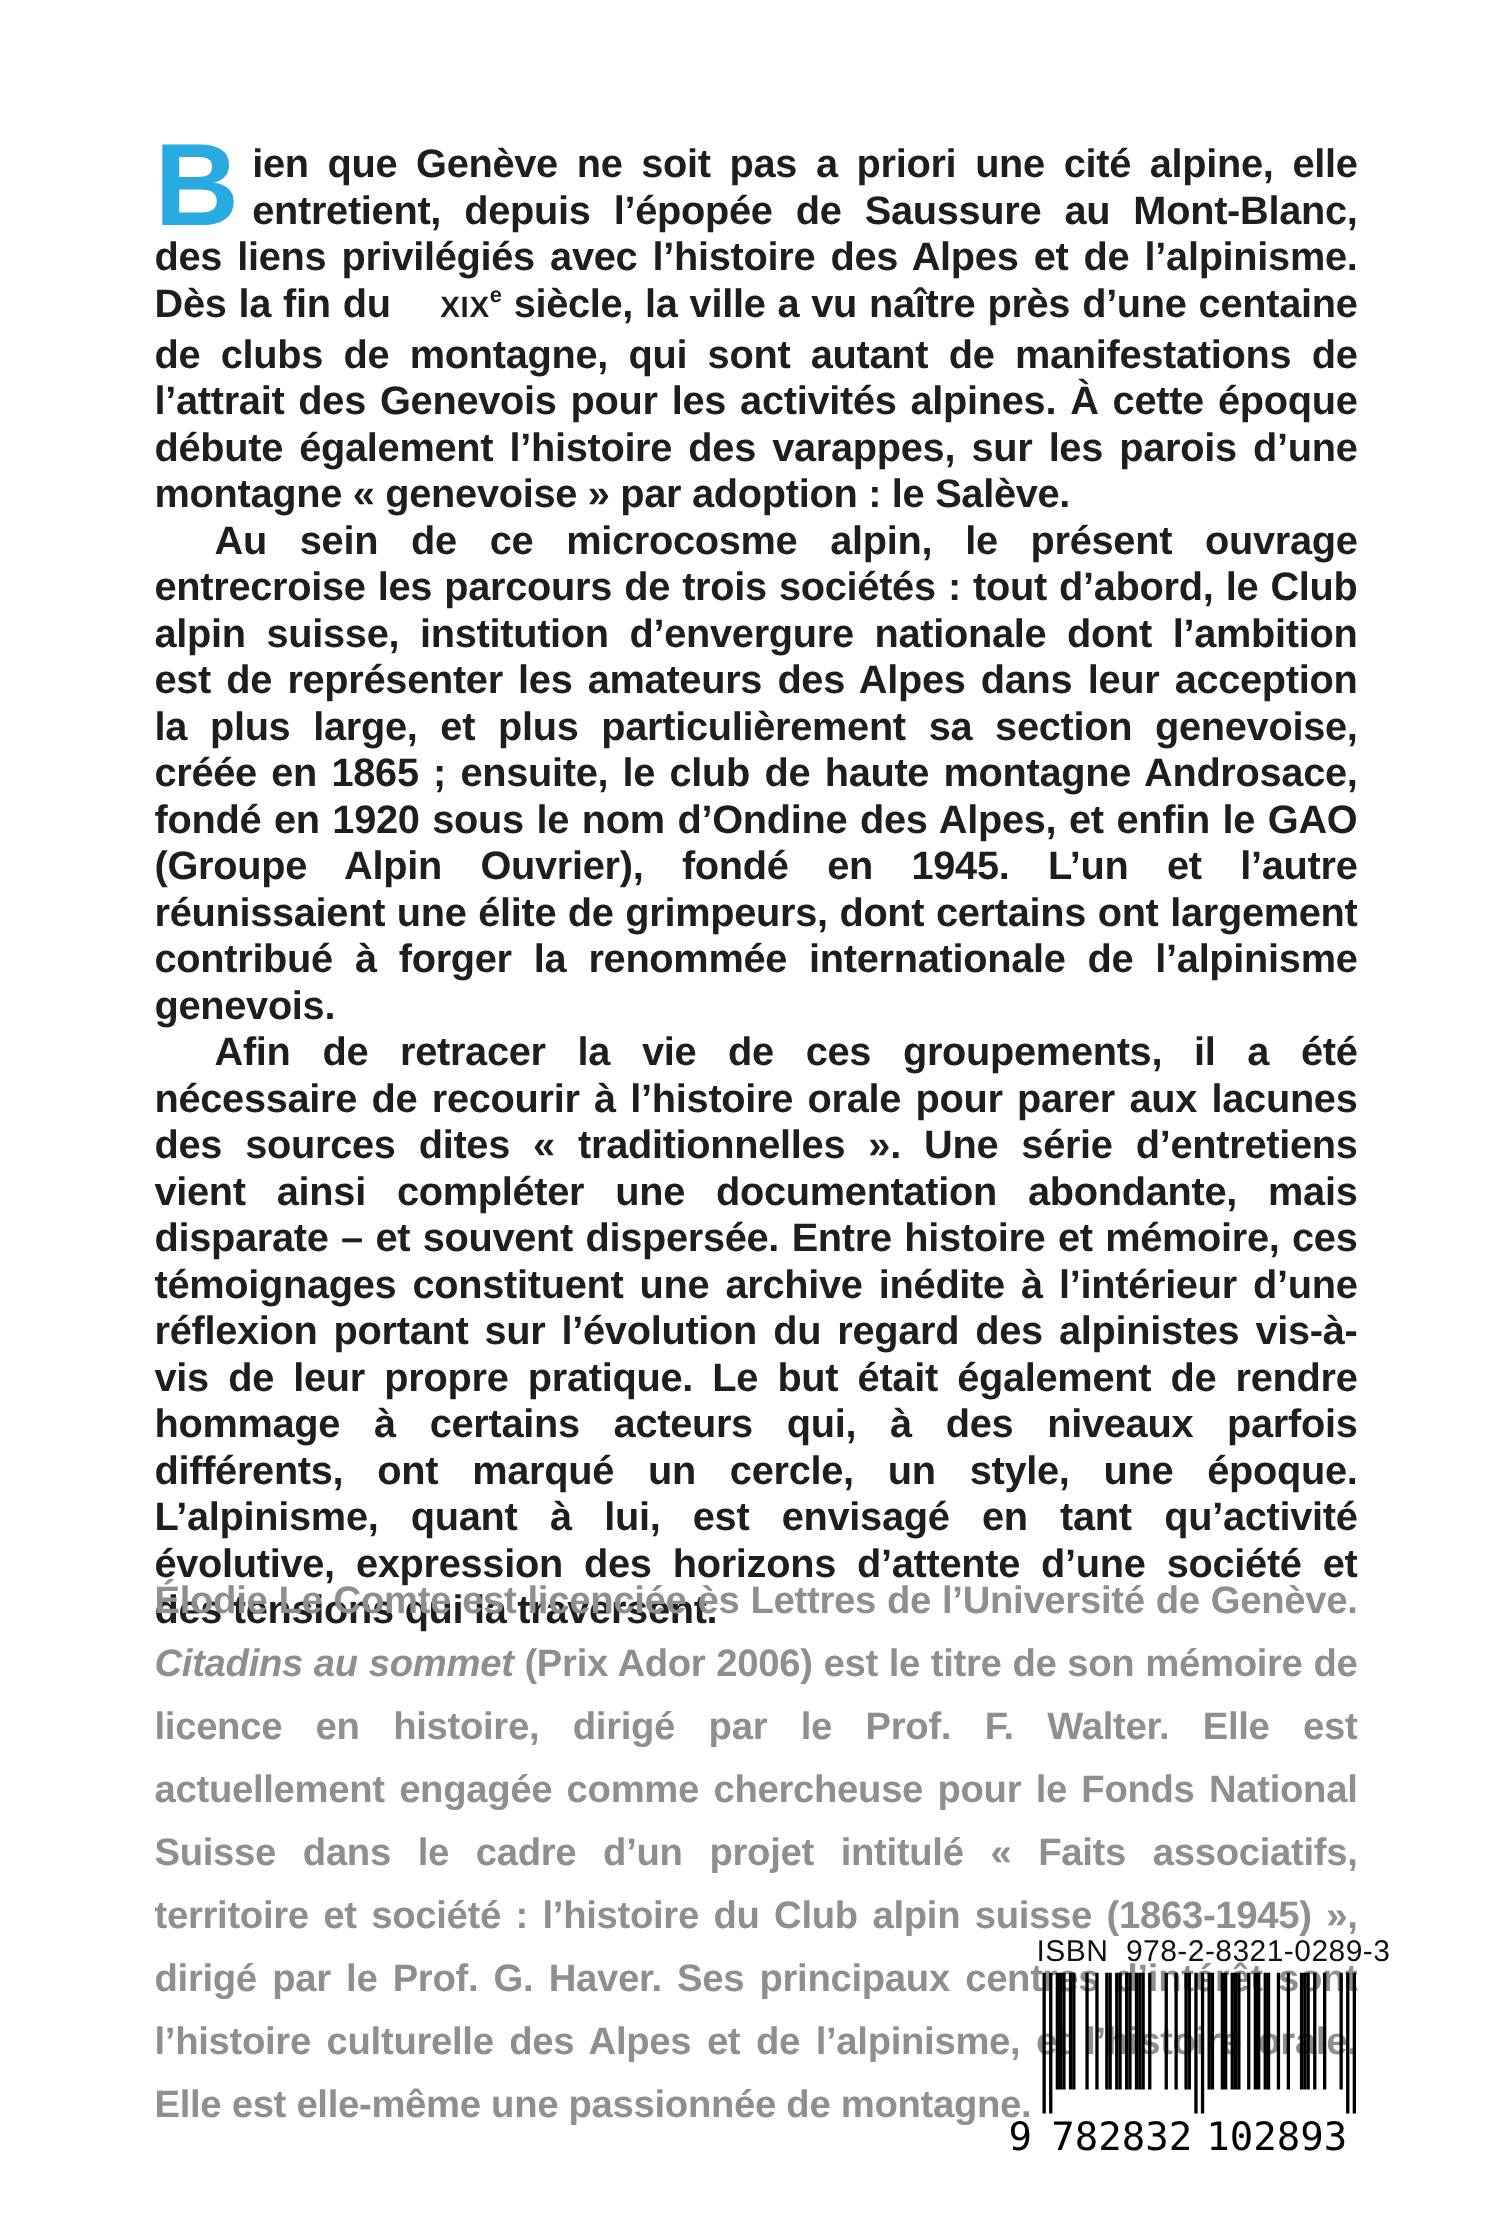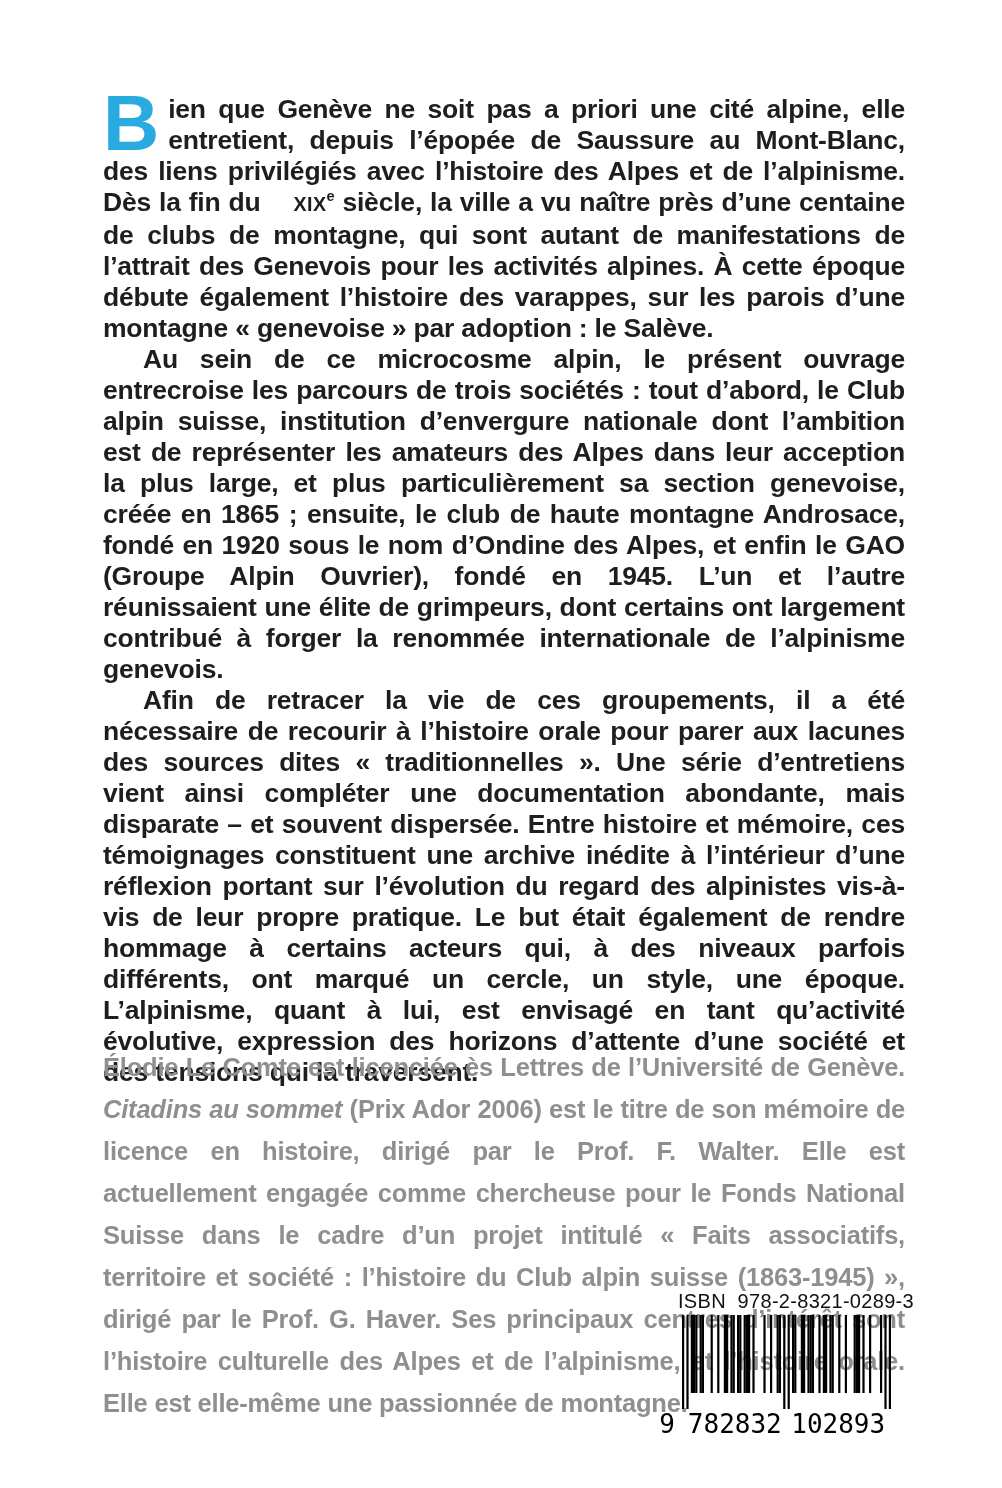--- a/index.html
+++ b/index.html
@@ -40,21 +40,21 @@
     color:#8f8f8f;
     font-size:25.5px;
     line-height:42px;
     font-weight:700;
     text-align:justify;
     letter-spacing:-0.2px;
   }
   .bio em { font-style:italic; }
   .isbn-block {
     position:absolute;
-    right:106px; top:1290px;
+    right:93px; top:1290px;
     width:242px;
     text-align:center;
     margin-left:16px;
   }
   .isbn-line {
     font-family:"Liberation Sans", sans-serif;
     font-size:20px;
     font-weight:400;
     color:#111;
     letter-spacing:0.3px;

